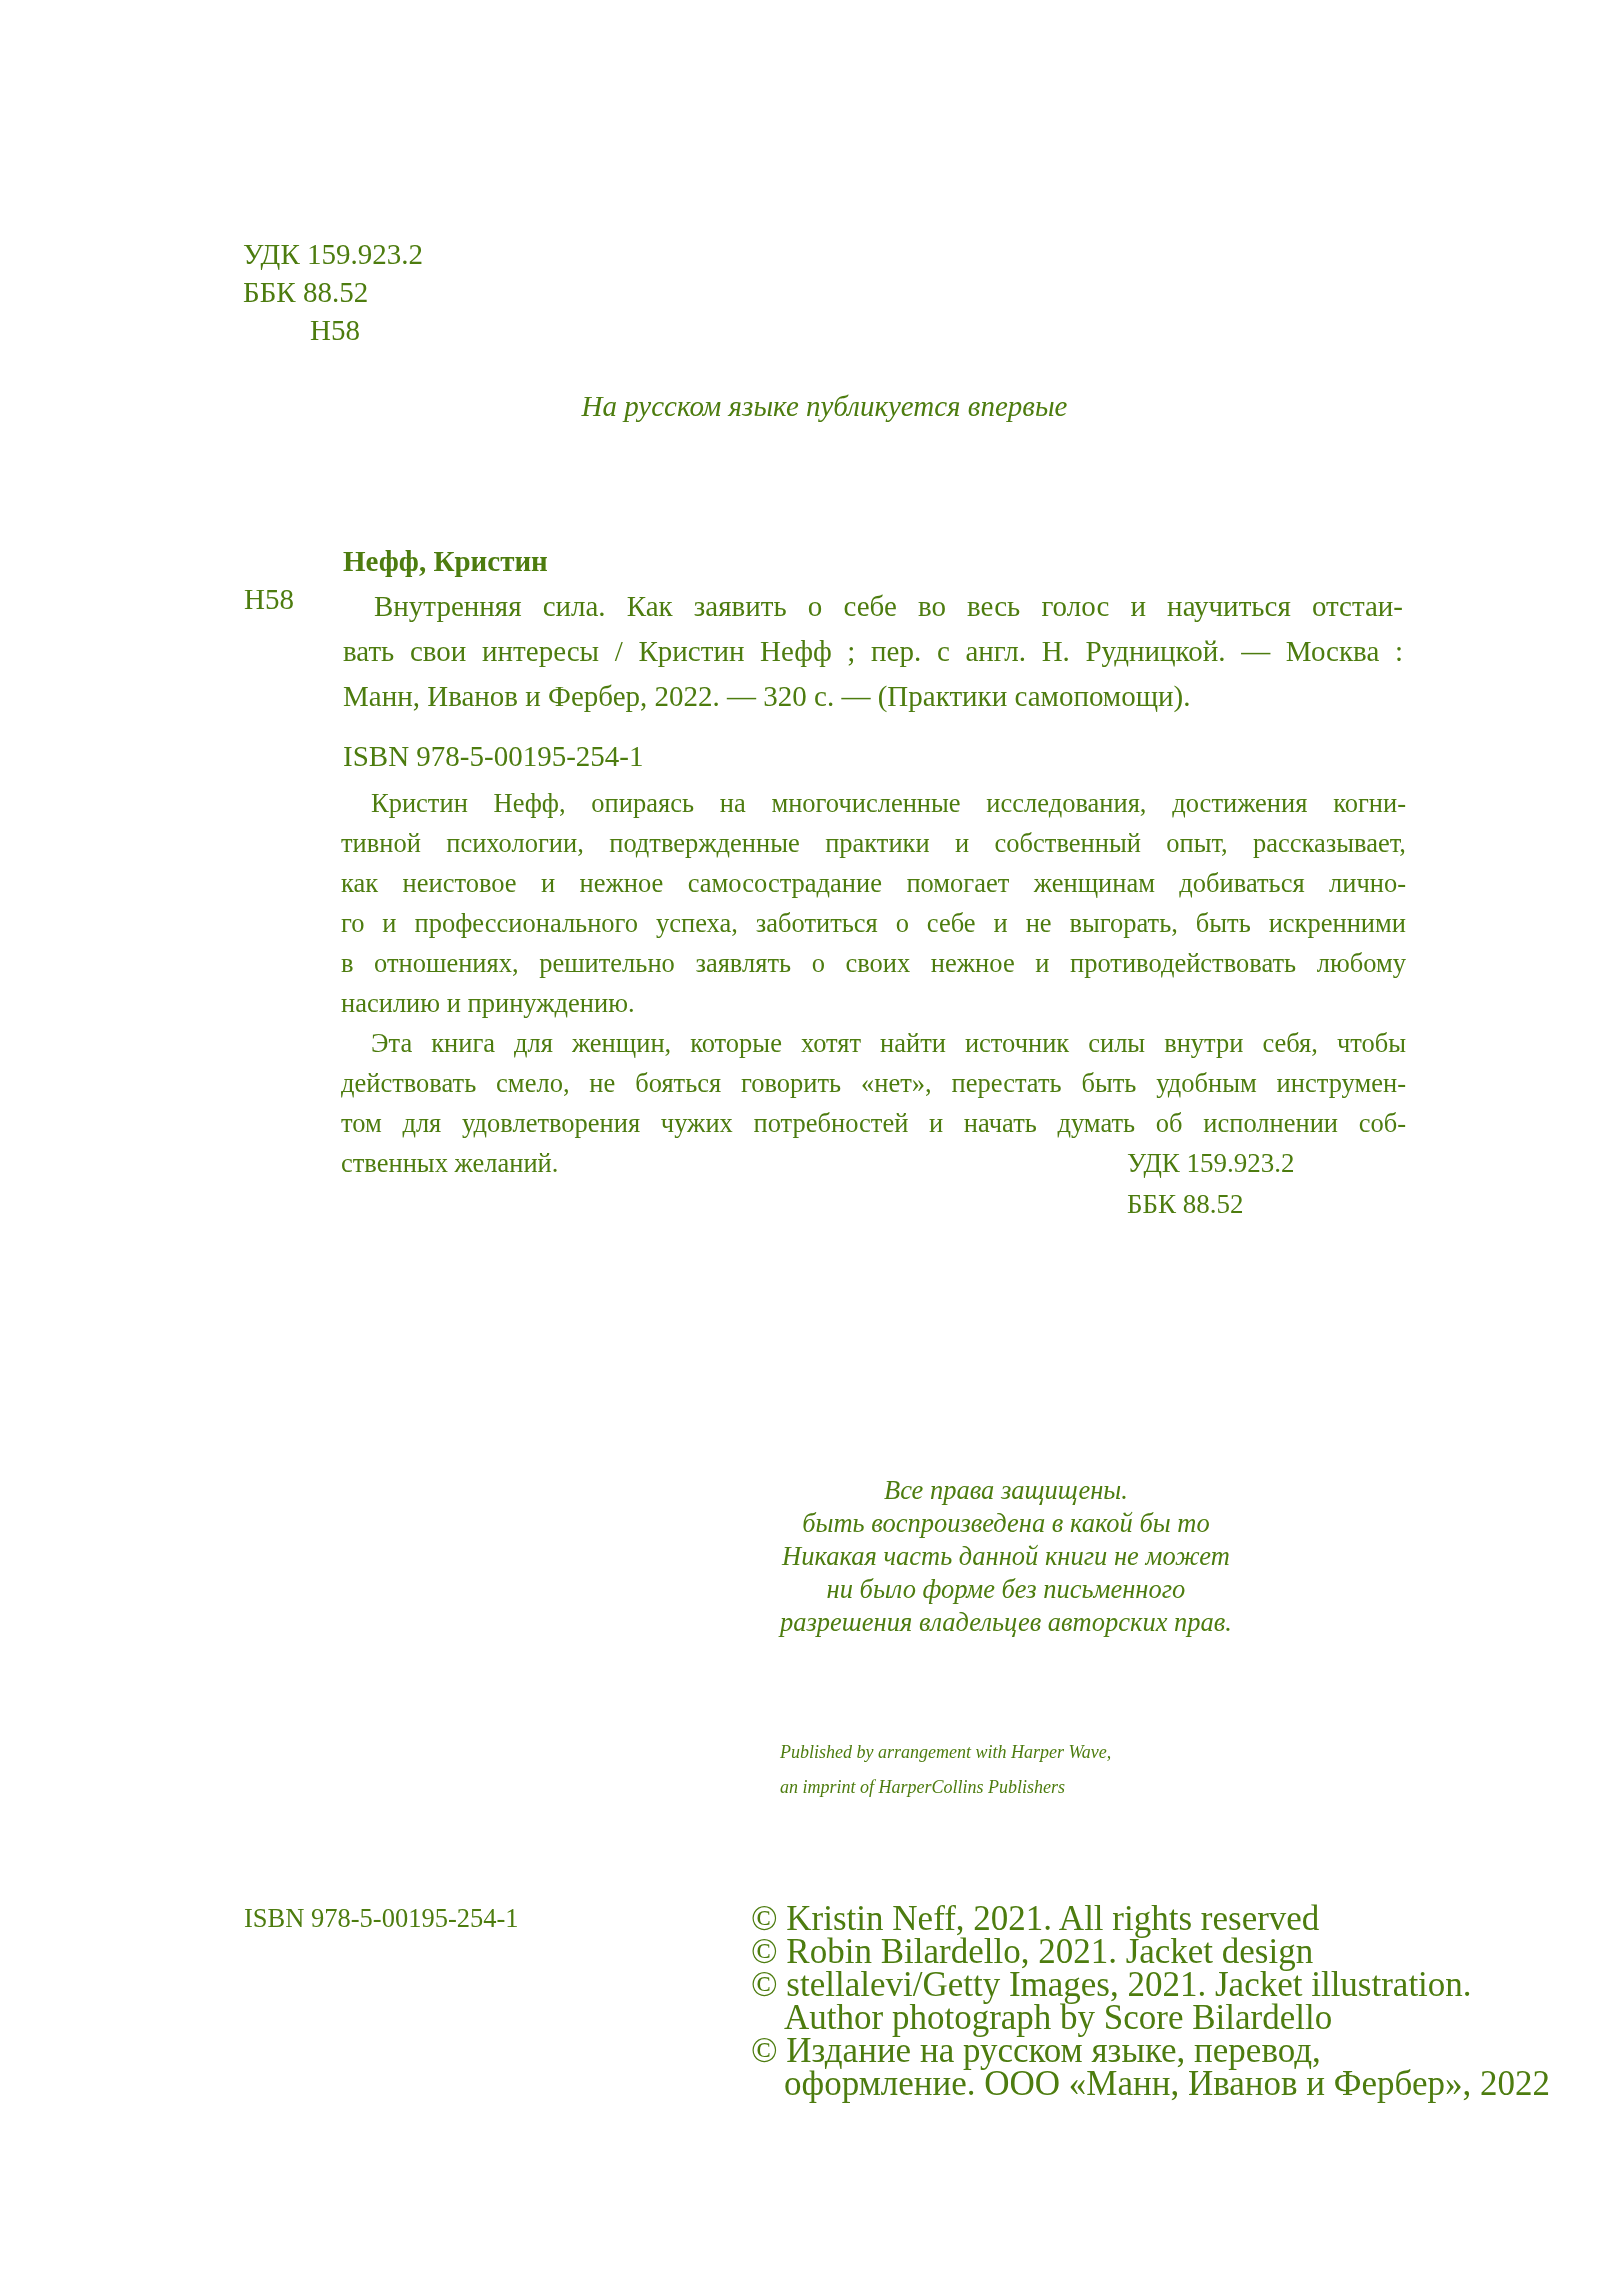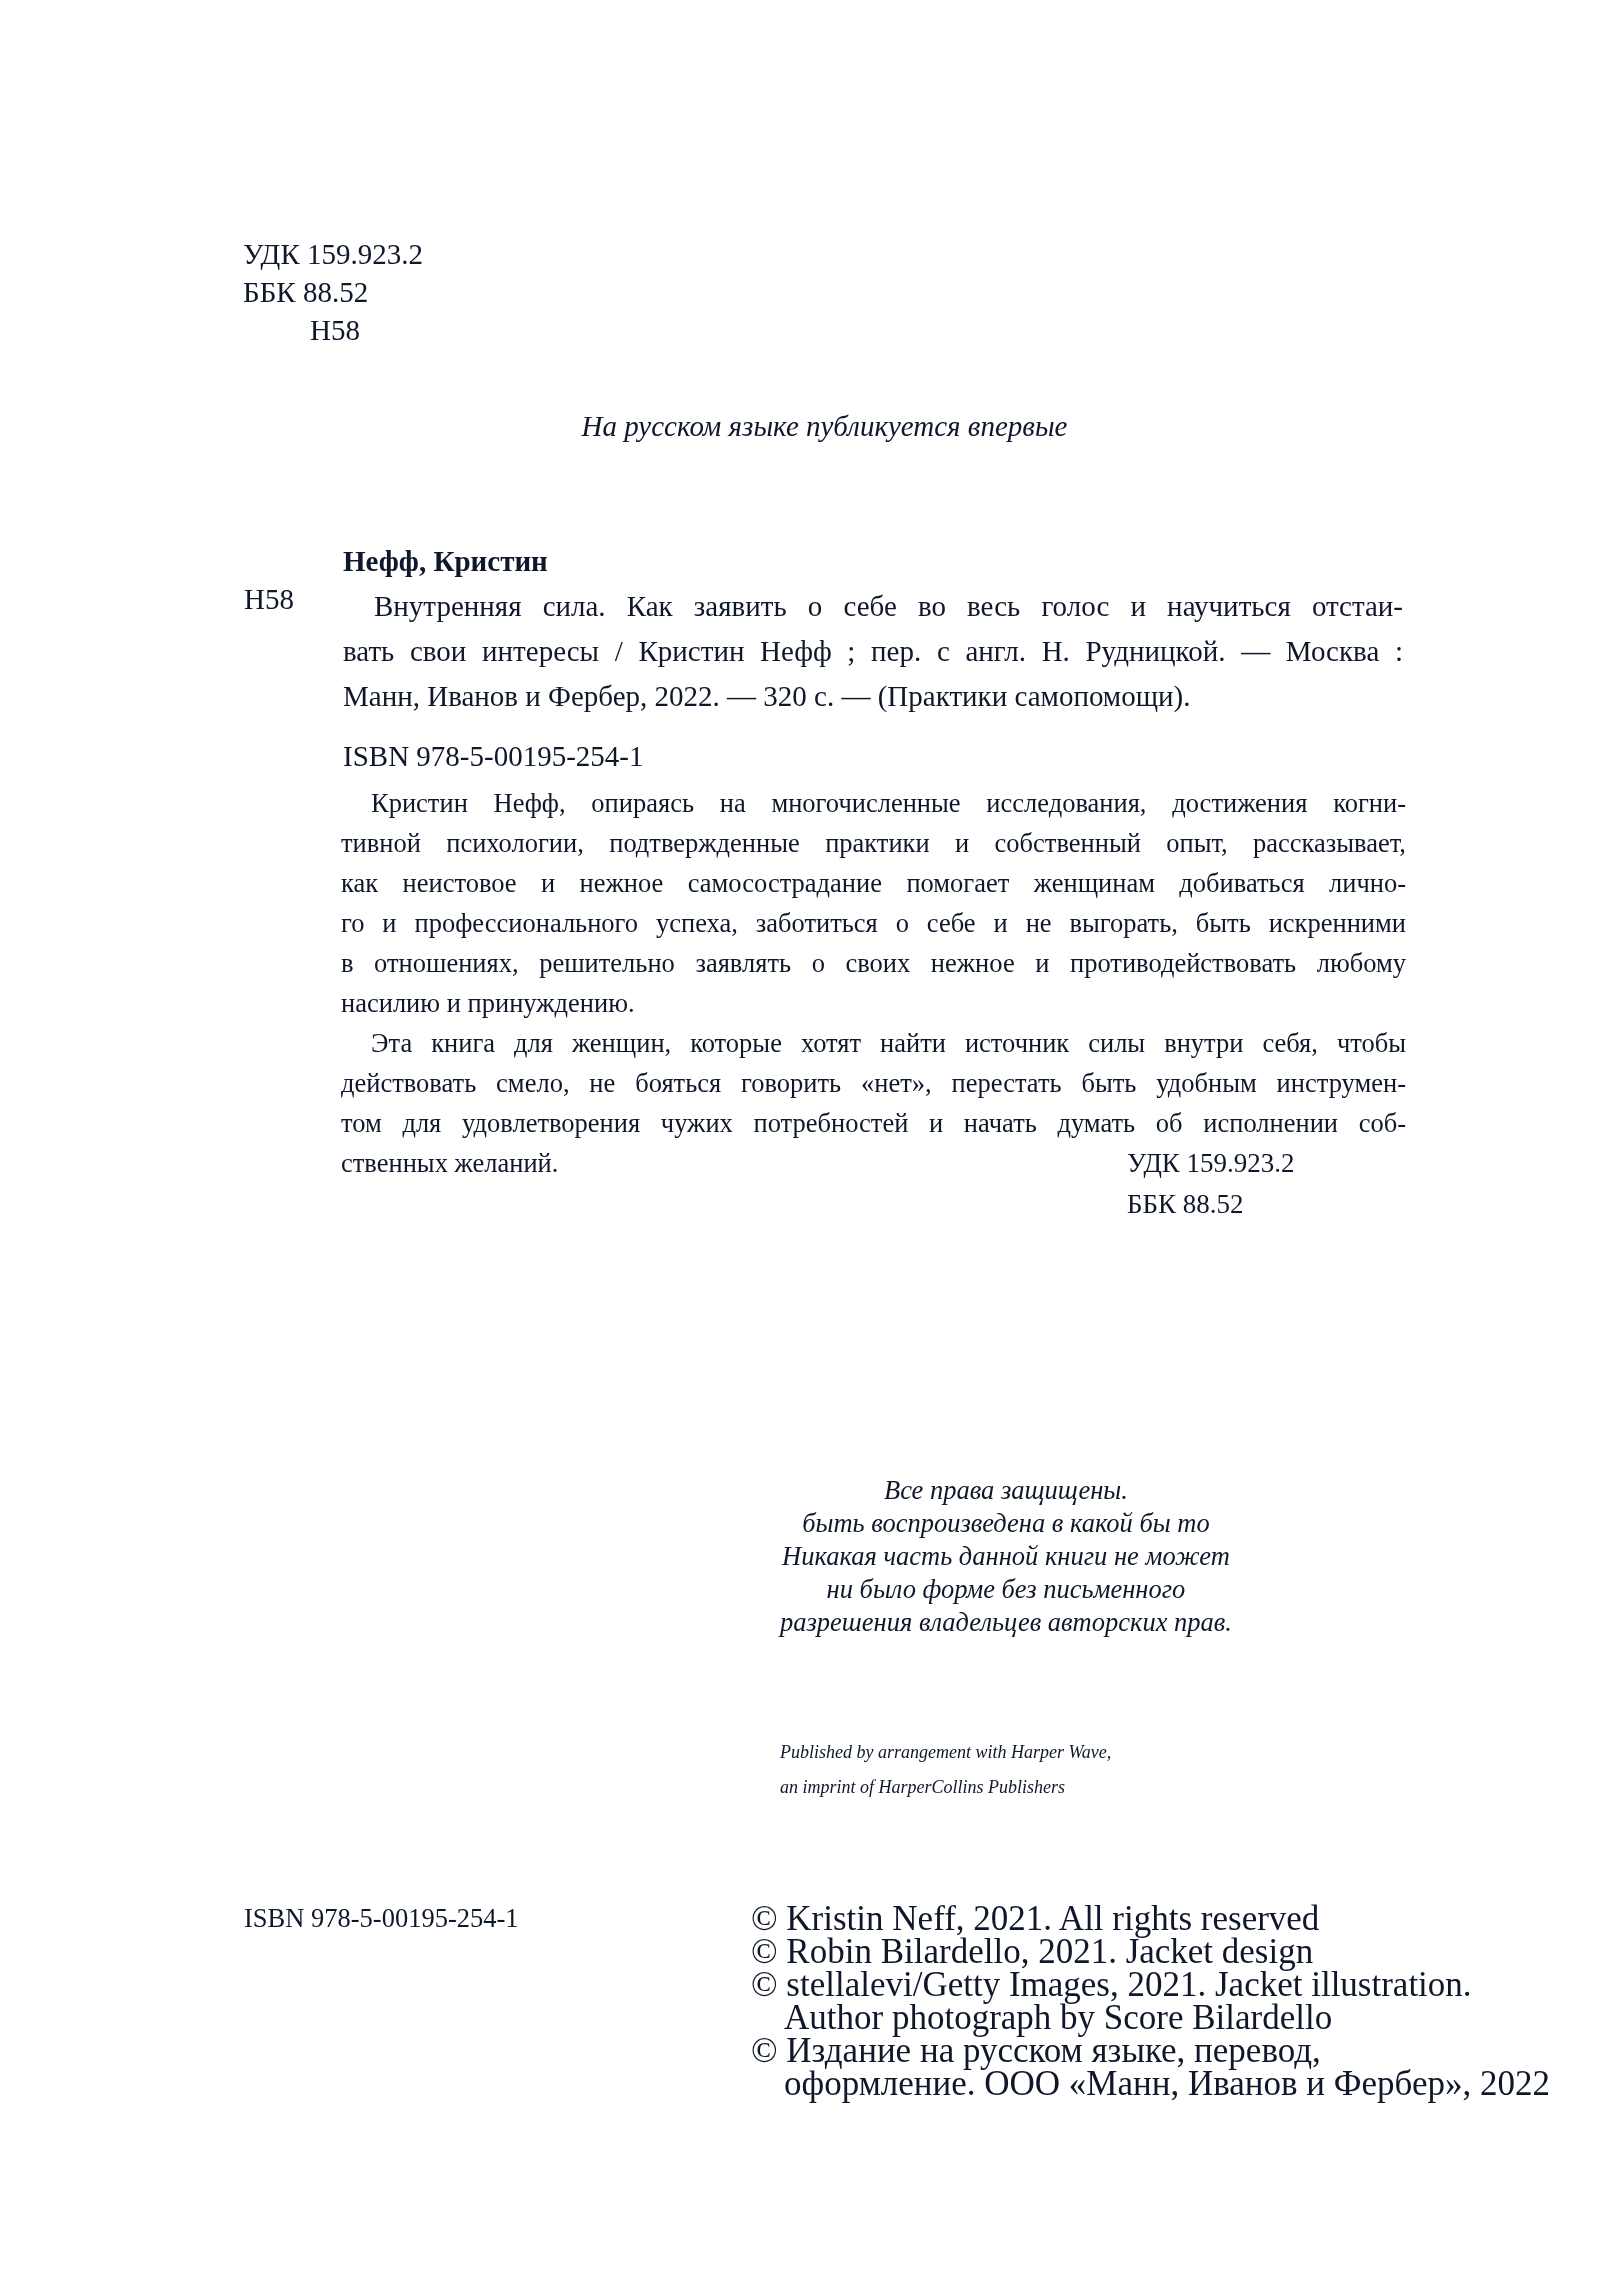--- a/index.html
+++ b/index.html
@@ -6,39 +6,39 @@
     margin: 0;
     padding: 0;
     background: #ffffff;
   }
   .page {
     position: relative;
     width: 1602px;
     height: 2295px;
     background: #ffffff;
     font-family: "Liberation Serif", "DejaVu Serif", serif;
-    color: #0f172a;
+    color: #4d7c0f;
     overflow: hidden;
   }
   .abs { position: absolute; }
 
   
   .top-codes {
     left: 243px;
     top: 235px;
     font-size: 29px;
     line-height: 38px;
     white-space: nowrap;
   }
   .top-codes .code-line3 { margin-left: 67px; }
 
   
   .first-pub {
     left: 243px;
-    top: 408px;
+    top: 388px;
     width: 1163px;
     text-align: center;
     font-style: italic;
     font-size: 29px;
     line-height: 36px;
   }
 
   
   .card {
     left: 343px;

